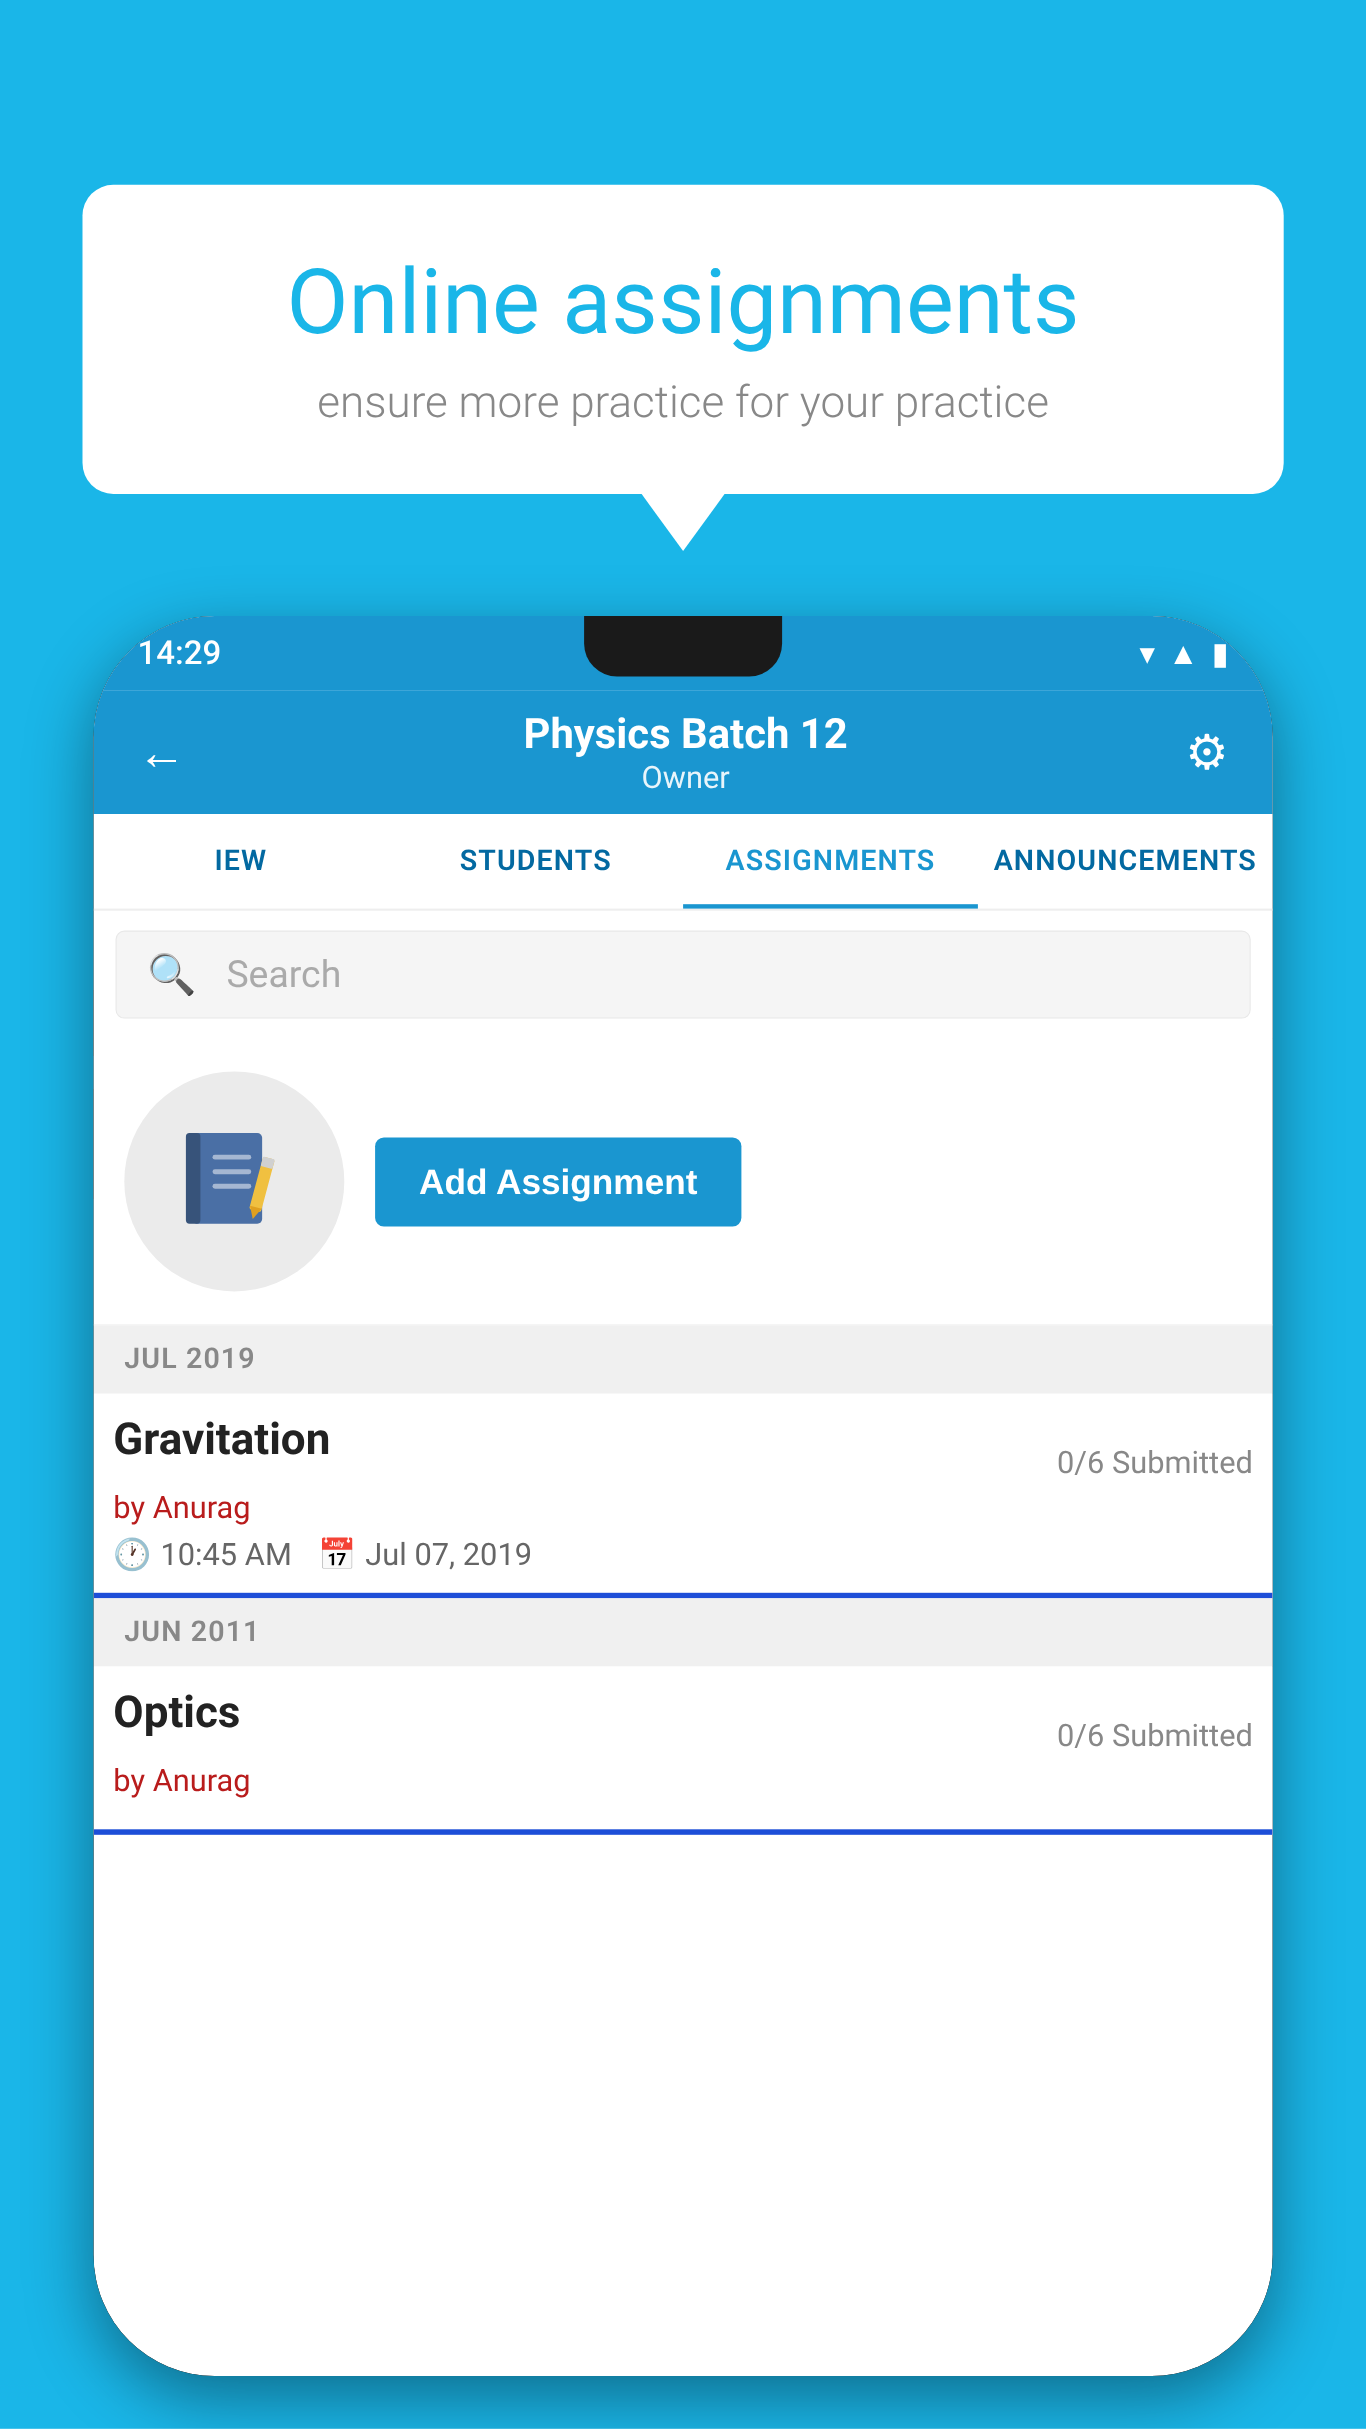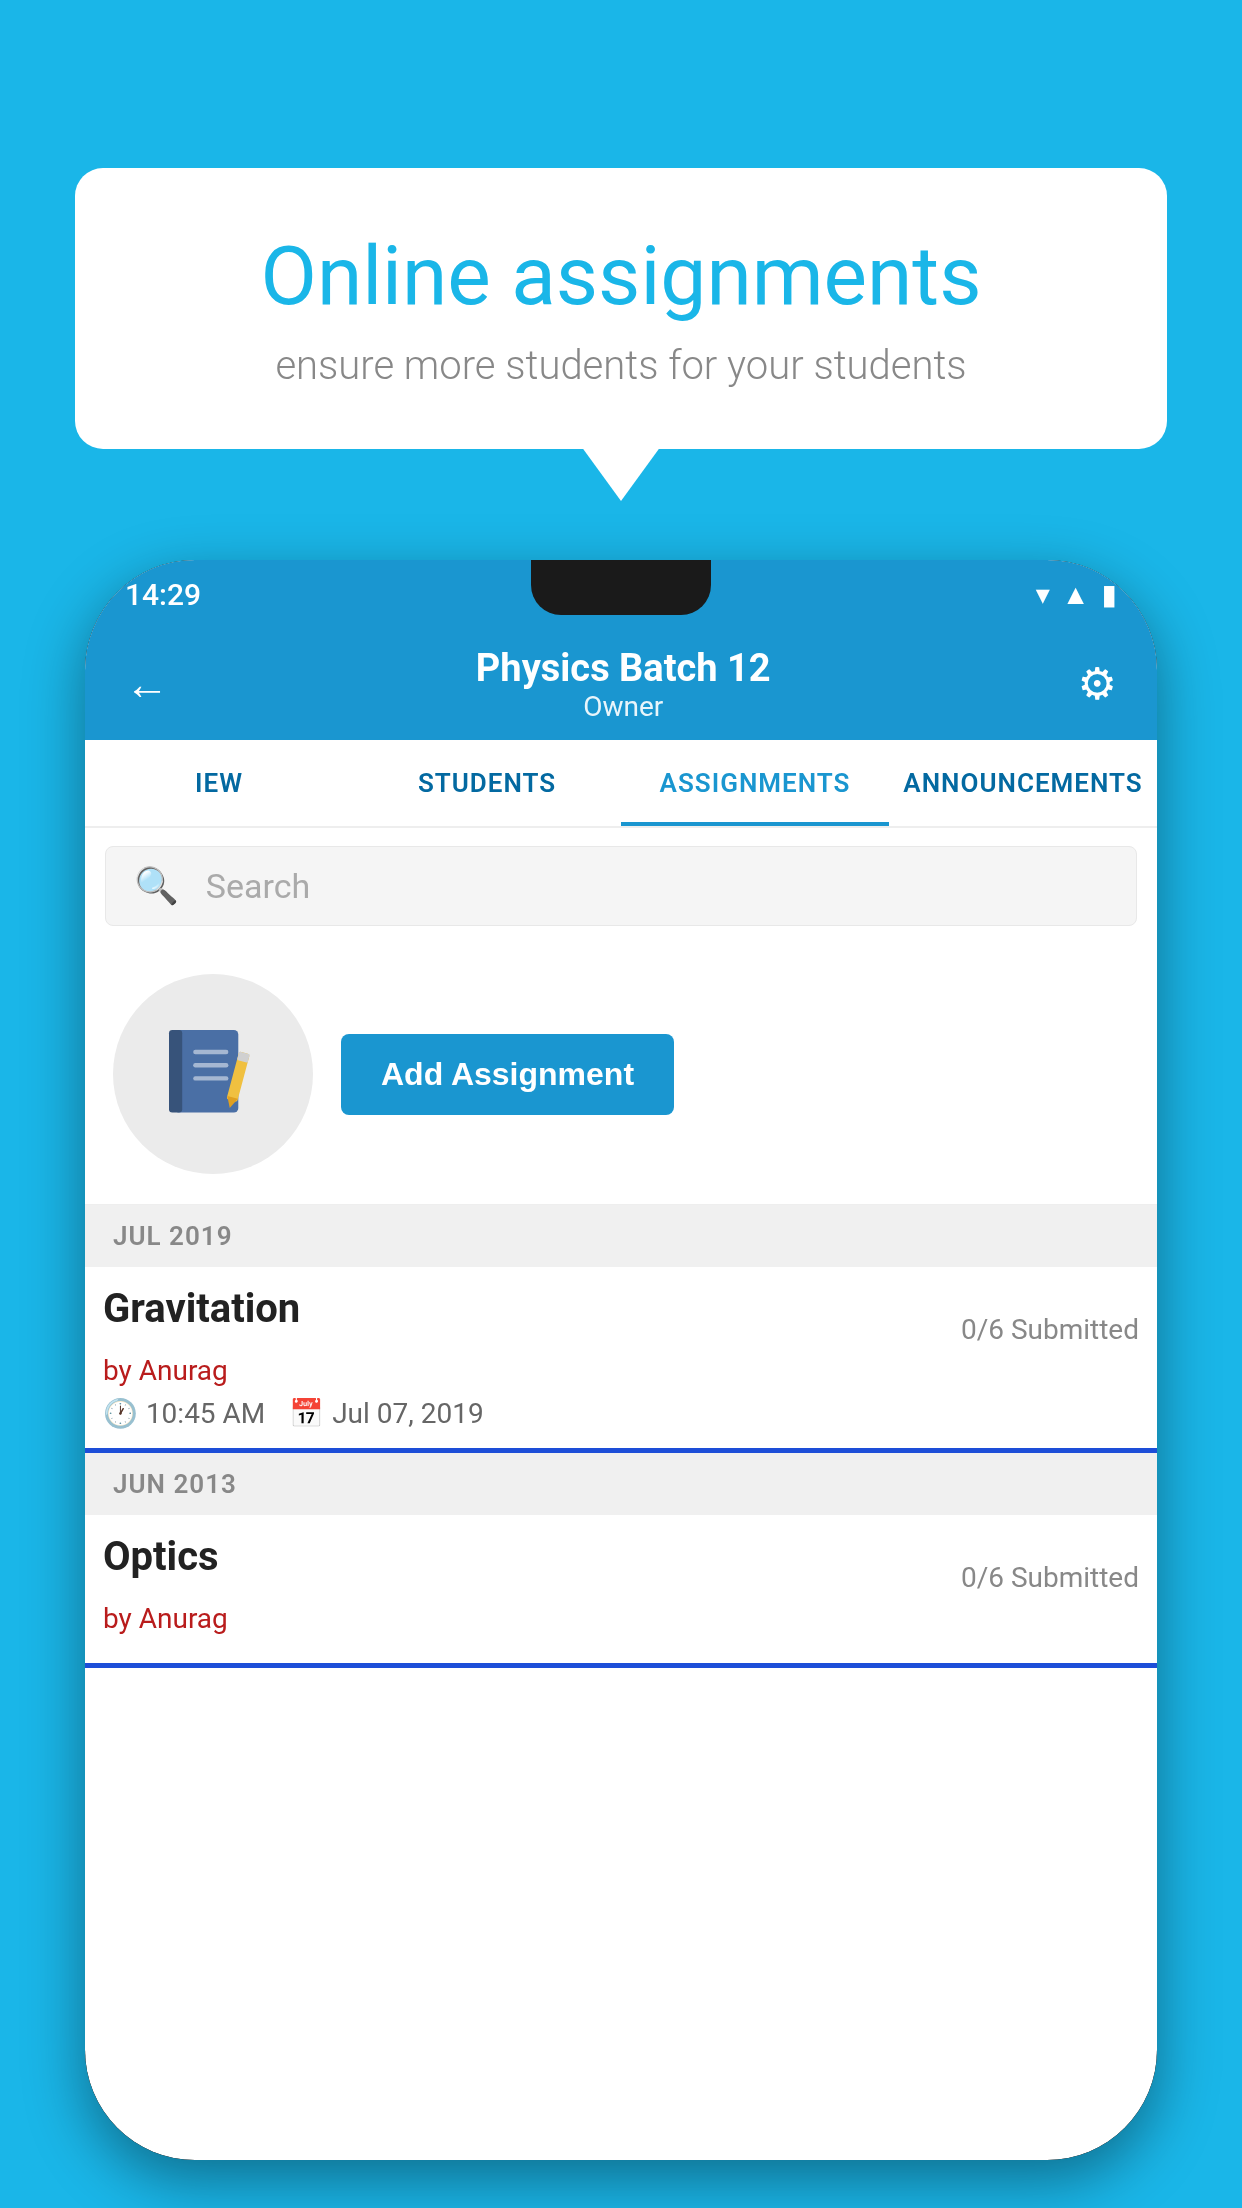--- a/index.html
+++ b/index.html
@@ -363,21 +363,21 @@
       width: 110px;
       height: 110px;
     }
   </style>
 </head>
 <body>
 
 <div class="speech-bubble-container">
   <div class="speech-bubble">
     <div class="speech-bubble-title">Online assignments</div>
-    <div class="speech-bubble-subtitle">ensure more students for your students</div>
+    <div class="speech-bubble-subtitle">ensure more practice for your practice</div>
   </div>
 </div>
 
 <div class="phone-frame">
   <div class="phone-side-btn-left"></div>
   <div class="phone-side-btn-left2"></div>
   <div class="phone-side-btn-right"></div>
 
   <div class="phone-screen">
 
@@ -460,21 +460,21 @@
           <span>10:45 AM</span>
         </div>
         <div class="meta-item">
           <span class="meta-icon">📅</span>
           <span>Jul 07, 2019</span>
         </div>
       </div>
     </div>
 
     <div class="section-header">
-      <span class="section-header-text">JUN 2013</span>
+      <span class="section-header-text">JUN 2011</span>
     </div>
 
     <div class="assignment-item">
       <div class="assignment-row-top">
         <span class="assignment-name">Optics</span>
         <span class="assignment-submitted">0/6 Submitted</span>
       </div>
       <div class="assignment-author">by Anurag</div>
     </div>
 

